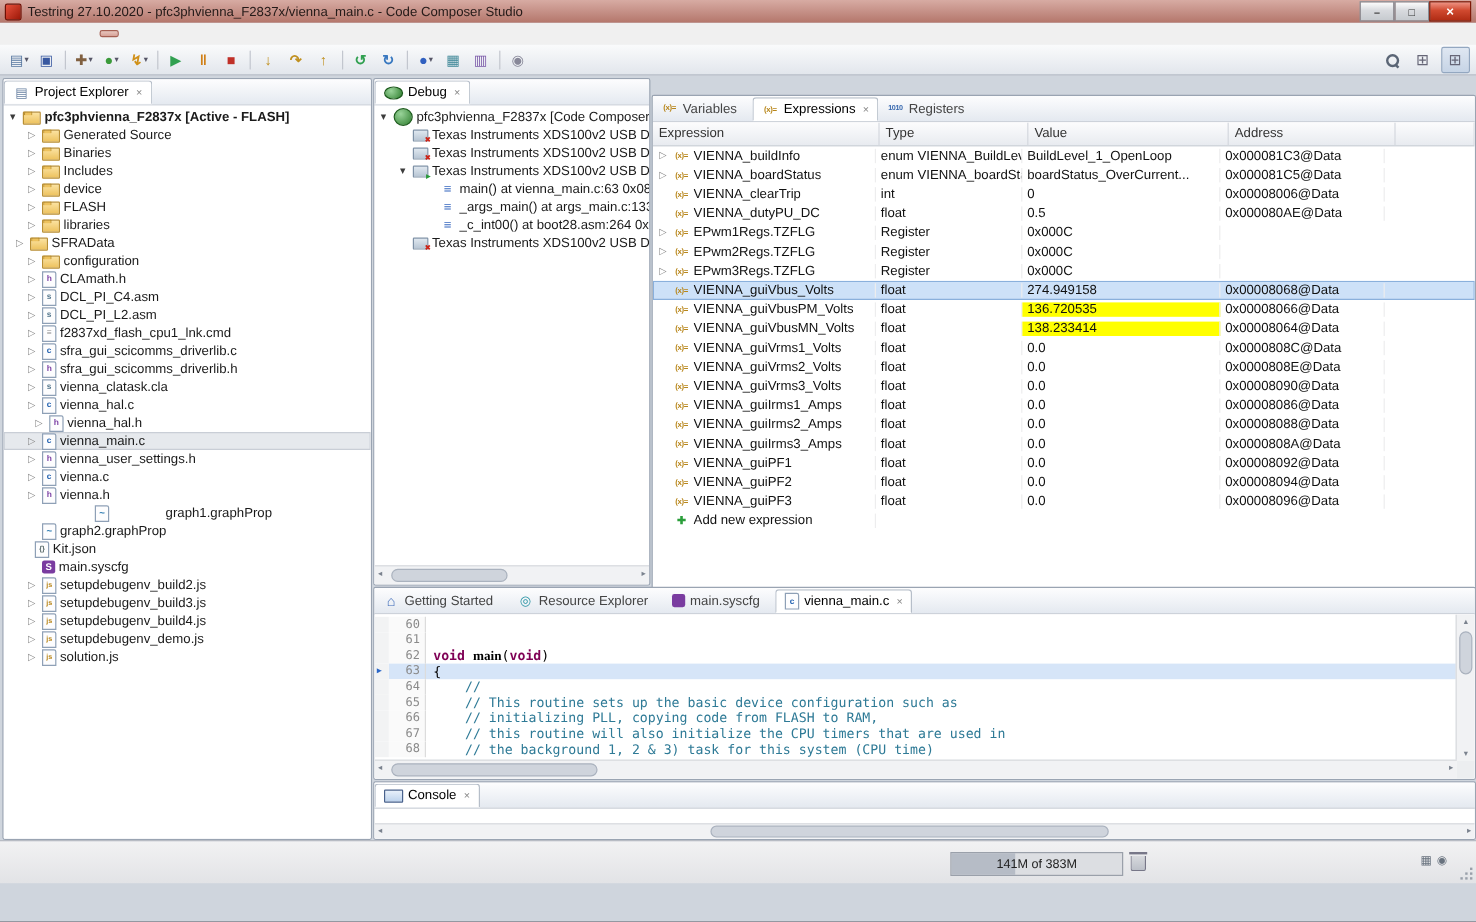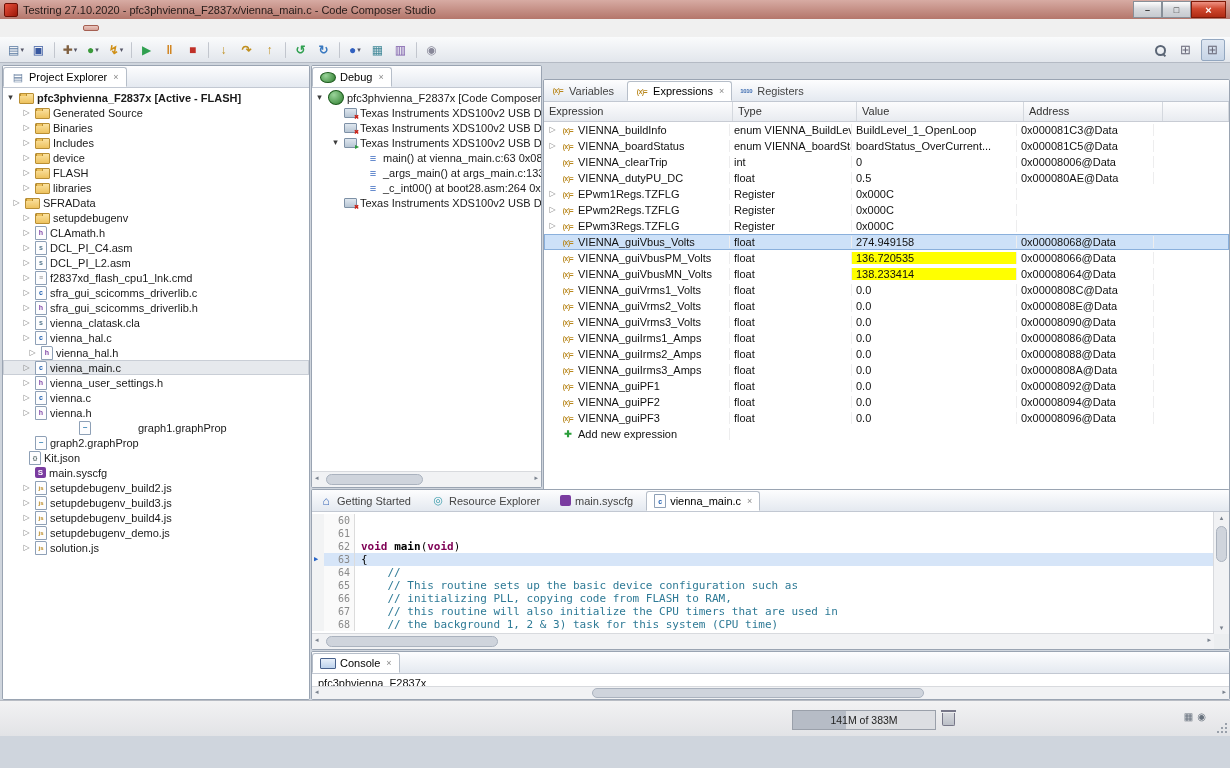--- a/index.html
+++ b/index.html
@@ -129,21 +129,21 @@
   
   .codewrap{position:absolute;left:0;top:0;right:15px;bottom:15px;overflow:hidden;background:#fff;padding-top:2px;}
   .cline{display:flex;height:13px;line-height:13px;font-size:11px;font-family:"DejaVu Sans Mono",monospace;white-space:pre;}
   .lmark{flex:0 0 12px;background:#f2f3f4;position:relative;}
   .lnum{flex:0 0 26px;background:#fafafa;color:#8a8a8a;text-align:right;padding-right:4px;border-right:1px solid #dcdcdc;font-size:10px;}
   .ltext{padding-left:6px;color:#000;}
   .cline.cur .ltext{background:#d6e5f8;flex:1;}
   .cline.cur .lnum{background:#d6e5f8;}
   .cline.cur .lmark::before{content:"▶";position:absolute;left:2px;top:0;font-size:7px;color:#2a66c8;line-height:13px;}
   .kw{color:#7f0055;font-weight:bold;}
-  .fn{font-weight:bold;}
+  .fn{font-weight:bold;font-family:Liberation Serif, serif;}
   .cm{color:#2e7a96;}
 
   
   .vscroll{position:absolute;top:0;right:0;width:15px;bottom:15px;background:#f1f2f4;border-left:1px solid #d8dade;}
   .vthumb{position:absolute;left:2px;right:2px;top:16px;height:42px;background:#cfd4dc;border:1px solid #aab2be;border-radius:6px;}
   .sarrow{position:absolute;font-size:7px;color:#7a828e;left:0;right:0;text-align:center;}
   .hscroll{position:absolute;left:0;right:0;bottom:0;height:15px;background:#f1f2f4;border-top:1px solid #d8dade;}
   .hthumb{position:absolute;top:2px;bottom:2px;background:#cfd4dc;border:1px solid #aab2be;border-radius:6px;}
   .harrow{position:absolute;top:2px;font-size:7px;color:#7a828e;}
   .scorner{position:absolute;right:0;bottom:0;width:15px;height:15px;background:#eceef0;}
@@ -392,21 +392,21 @@
               <span class="tlabel">libraries</span>
             </div>
             <div class="trow" style="padding-left: 8px;">
               <span class="tw tw-c"></span>
               <span class="fic ic-folder"></span>
               <span class="tlabel">SFRAData</span>
             </div>
             <div class="trow" style="padding-left: 18px;">
               <span class="tw tw-c"></span>
               <span class="fic ic-folder"></span>
-              <span class="tlabel">setupdebugenv</span>
+              <span class="tlabel">configuration</span>
             </div>
             <div class="trow" style="padding-left: 18px;">
               <span class="tw tw-c"></span>
               <span class="fic ic-page ic-h"></span>
               <span class="tlabel">CLAmath.h</span>
             </div>
             <div class="trow" style="padding-left: 18px;">
               <span class="tw tw-c"></span>
               <span class="fic ic-page ic-s"></span>
               <span class="tlabel">DCL_PI_C4.asm</span>
@@ -958,21 +958,20 @@
             <span class="hbtn"></span>
             <span class="hbtn"></span>
             <span class="hbtn"></span>
             <span class="hbtn"></span>
             <span class="hbtn"></span>
             <span class="hbtn"></span>
             <span class="hbtn"></span>
           </span>
       </div>
       <div class="pbody">
-        <div class="console-line">pfc3phvienna_F2837x</div>
         <div class="hscroll" style="height:12px;">
           <span class="harrow" style="left:3px;top:1px;">◂</span>
           <span class="hthumb" style="left:280px;width:330px;top:1px;bottom:1px;"></span>
           <span class="harrow" style="right:3px;top:1px;">▸</span>
         </div>
       </div>
     </div>
 
   </div>
 

